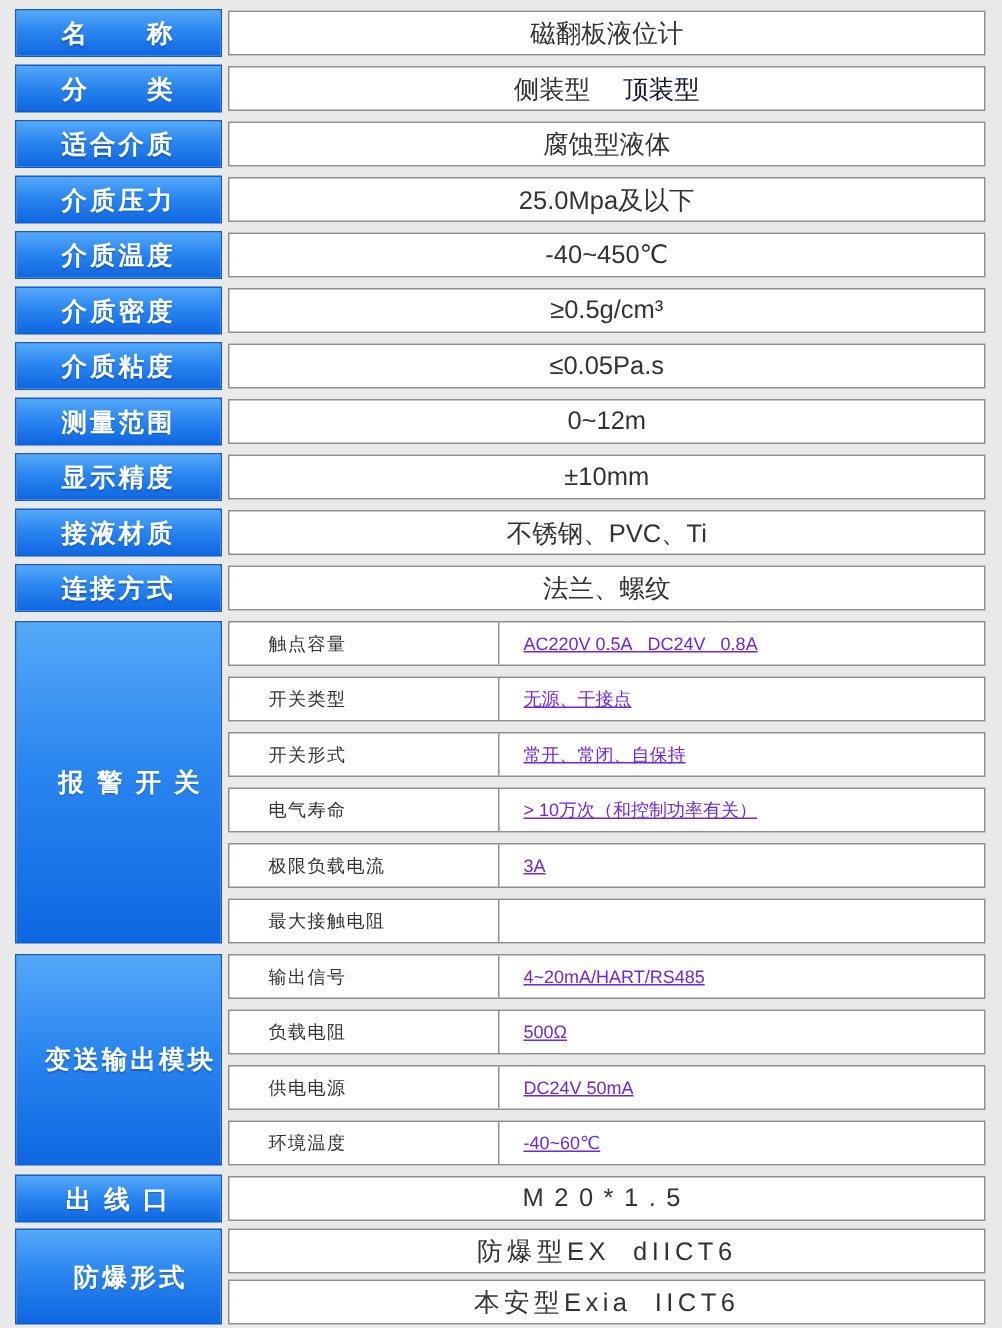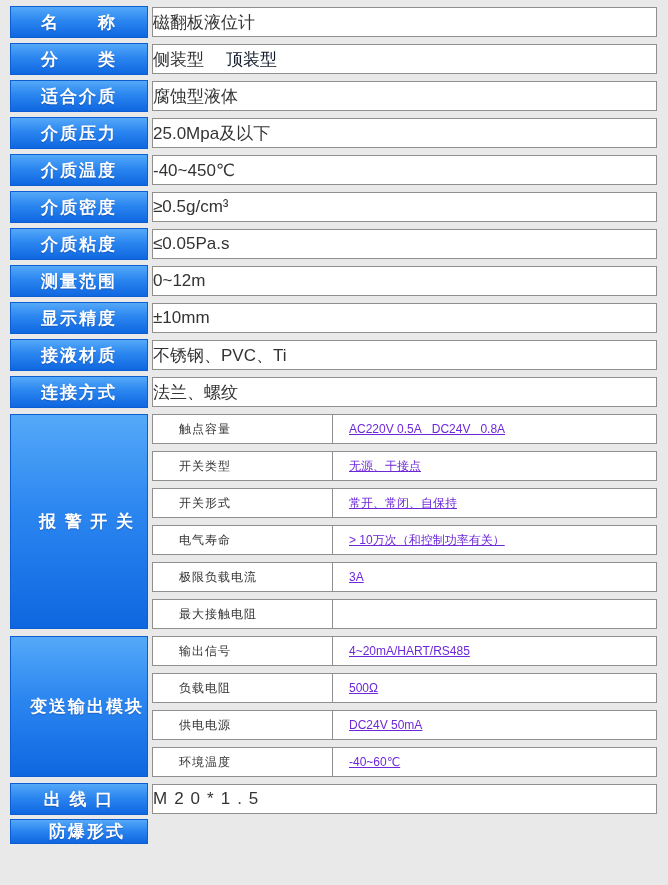--- a/index.html
+++ b/index.html
@@ -18,21 +18,21 @@
     background:linear-gradient(180deg,#55a9f8 0%,#2b86f0 45%,#0f67e0 100%);
     border:1px solid #0d5ed2;
     color:#ffffff;font-weight:bold;font-size:17px;letter-spacing:2px;
     display:flex;align-items:center;justify-content:center;
     box-sizing:border-box;margin-right:4px;
     text-shadow:0 1px 1px rgba(0,40,120,.35);
   }
   .row .label-cell{height:32px;align-self:center;}
   .value-cell{
     flex:1;background:#ffffff;border:1px solid #8f8f8f;
-    display:flex;align-items:center;justify-content:flex-start;
+    display:flex;align-items:center;justify-content:center;
     font-size:17px;color:#333333;box-sizing:border-box;
   }
   .value-secondary{color:#0f172a;margin-left:22px;}
   
   .section{display:flex;margin-bottom:7px;}
   .section .label-cell{align-self:stretch;height:auto;padding-left:16px;}
   .section-rows{flex:1;display:flex;flex-direction:column;}
   .subrow{
     display:flex;height:30px;margin-bottom:7px;
     background:#ffffff;border:1px solid #8f8f8f;box-sizing:border-box;
@@ -194,15 +194,19 @@
 
   <div class="row row-outlet">
     <div class="label-cell">出 线 口</div>
     <div class="value-cell spaced-wide">
         <span>M20*1.5</span>
       </div>
   </div>
 
   <div class="section">
     <div class="label-cell">防爆形式</div>
+    <div class="exp-rows">
+      <div class="exp-row spaced">防爆型EX&nbsp;&nbsp;dIICT6</div>
+      <div class="exp-row spaced">本安型Exia&nbsp;&nbsp;IICT6</div>
+    </div>
   </div>
 
 </div>
 
 </body></html>

